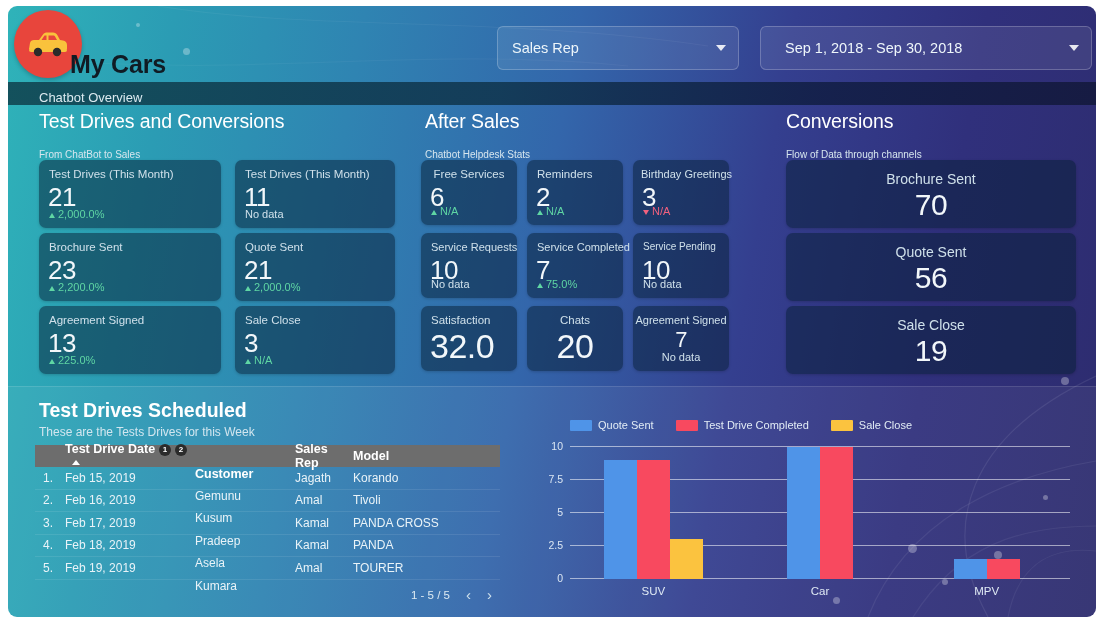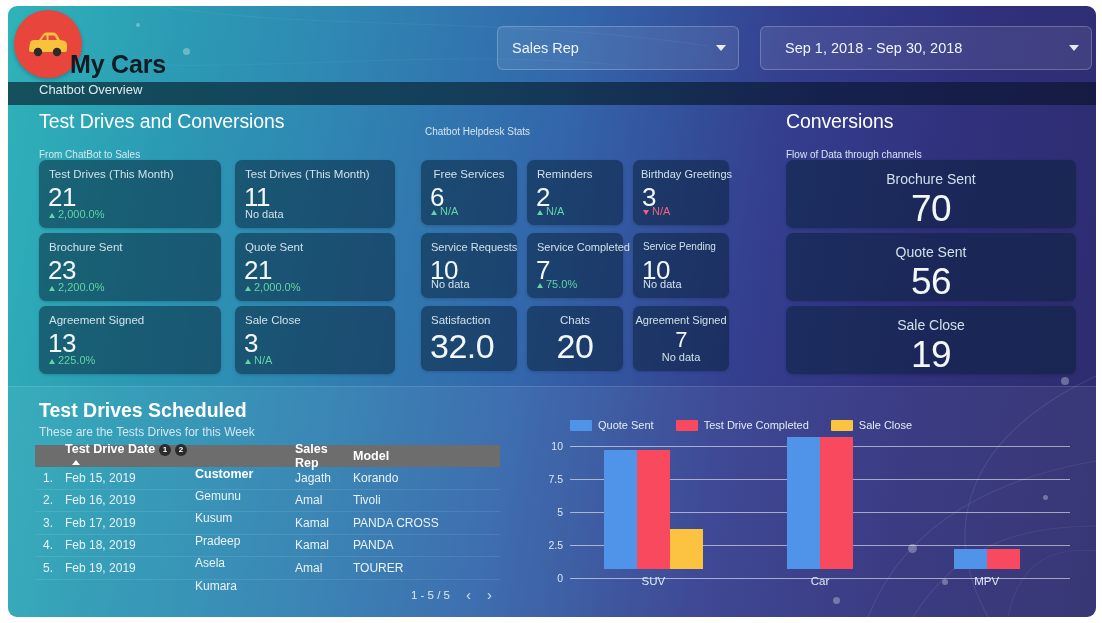--- a/index.html
+++ b/index.html
@@ -68,21 +68,21 @@
   #dd-salesrep   { left: 489px; width: 242px; }
   #dd-daterange  { left: 752px; width: 332px; padding-left: 24px; }
 
   
   #subbar {
     position: absolute; left: 0; top: 76px;
     width: 1088px; height: 23px;
     background: linear-gradient(100deg,
        rgba(14,60,72,0.82) 0%, rgba(15,52,76,0.86) 45%,
        rgba(19,31,72,0.92) 75%, rgba(21,26,64,0.95) 100%);
-    display: flex; align-items: flex-start;
+    display: flex; align-items: flex-end;
   }
   #subbar-text {
     margin-left: 31px; font-size: 13px; color: #dceaf0;
   }
 
   
   #kpi-area {
     position: absolute; left: 0; top: 99px;
     width: 1088px; height: 281px;
   }
@@ -129,21 +129,21 @@
     left: 0; right: 0; text-align: center;
   }
   .card.center .c-value {
     left: 0; right: 0; text-align: center;
   }
   .card.center .c-delta {
     left: 0; right: 0; text-align: center;
   }
   .card.big .c-value { font-size: 34px; top: 21px; }
   .card.conv .c-label { font-size: 14px; top: 11px; }
-  .card.conv .c-value { font-size: 37px; top: 28px; }
+  .card.conv .c-value { font-size: 30px; top: 28px; }
 
   
   #bottom {
     position: absolute; left: 0; top: 380px;
     width: 1088px; height: 231px;
     background: rgba(255,255,255,0.055);
     border-top: 1px solid rgba(255,255,255,0.12);
   }
   #bt-title {
     position: absolute; left: 31px; top: 12px;
@@ -218,21 +218,21 @@
   .gridline {
     position: absolute; left: 0; width: 100%; height: 1px;
     background: rgba(255,255,255,0.55);
   }
   .ytick {
     position: absolute; right: 100%; margin-right: 7px;
     font-size: 10.5px; color: #dbe6f2;
     transform: translateY(-50%); white-space: nowrap;
   }
   .group {
-    position: absolute; bottom: 10px; height: 100%;
+    position: absolute; bottom: 0; height: 100%;
     display: flex; align-items: flex-end; justify-content: center;
   }
   .bar { width: 33px; }
   .xlabel {
     position: absolute; top: 100%; margin-top: 6px;
     left: 0; width: 100%; text-align: center;
     font-size: 11.5px; color: #dfe9f4;
   }
 </style>
 </head>
@@ -321,20 +321,21 @@
       <span class="c-value">13</span>
       <span class="c-delta delta-up"><i class="arrow up"></i><span>225.0%</span></span>
     </div>
     <div class="card" style="left:227px;top:201px;width:160px;height:68px">
       <span class="c-label">Sale Close</span>
       <span class="c-value">3</span>
       <span class="c-delta delta-up"><i class="arrow up"></i><span>N/A</span></span>
     </div>
 
     <div style="position:absolute;left:417px;top:5px">
+      <div class="sec-title">After Sales</div>
       <div class="sec-sub">Chatbot Helpdesk Stats</div>
     </div>
 
     <div class="card center" style="left:413px;top:55px;width:96px;height:65px">
       <span class="c-label">Free Services</span>
       <span class="c-value" style="text-align:left;left:9px">6</span>
       <span class="c-delta delta-up" style="text-align:left;left:10px"><i class="arrow up"></i><span>N/A</span></span>
     </div>
     <div class="card center" style="left:519px;top:55px;width:96px;height:65px">
       <span class="c-label" style="text-align:left;left:10px">Reminders</span>

